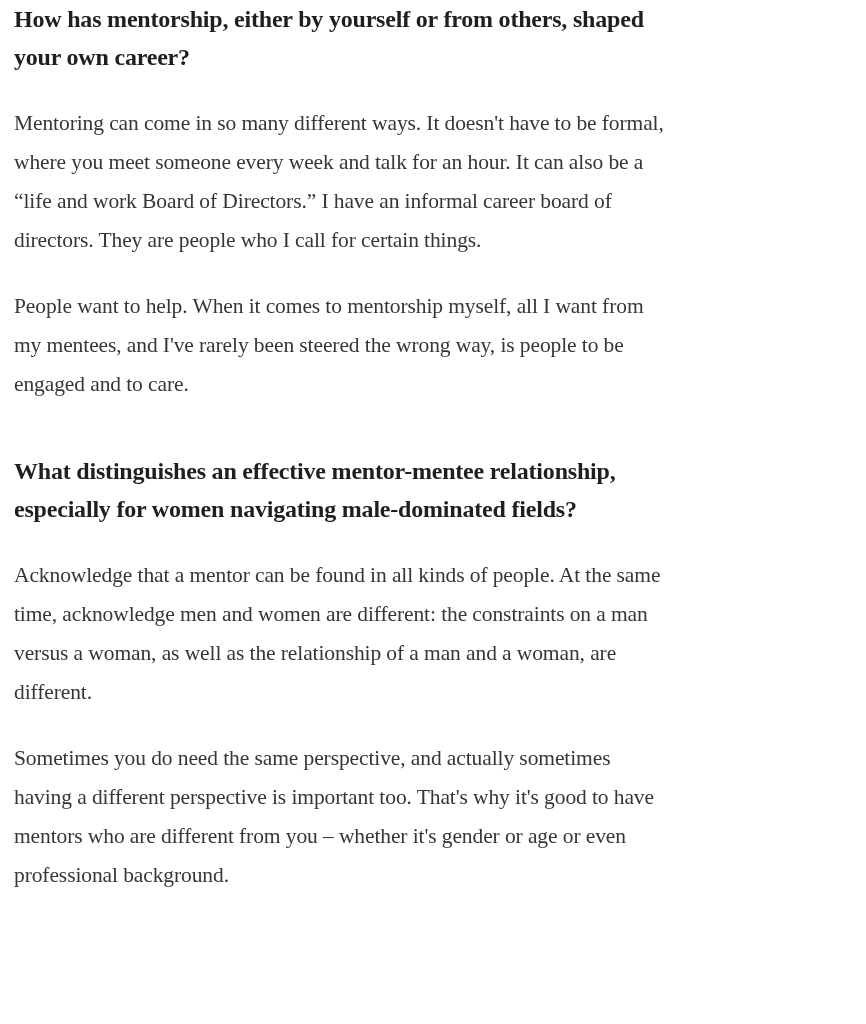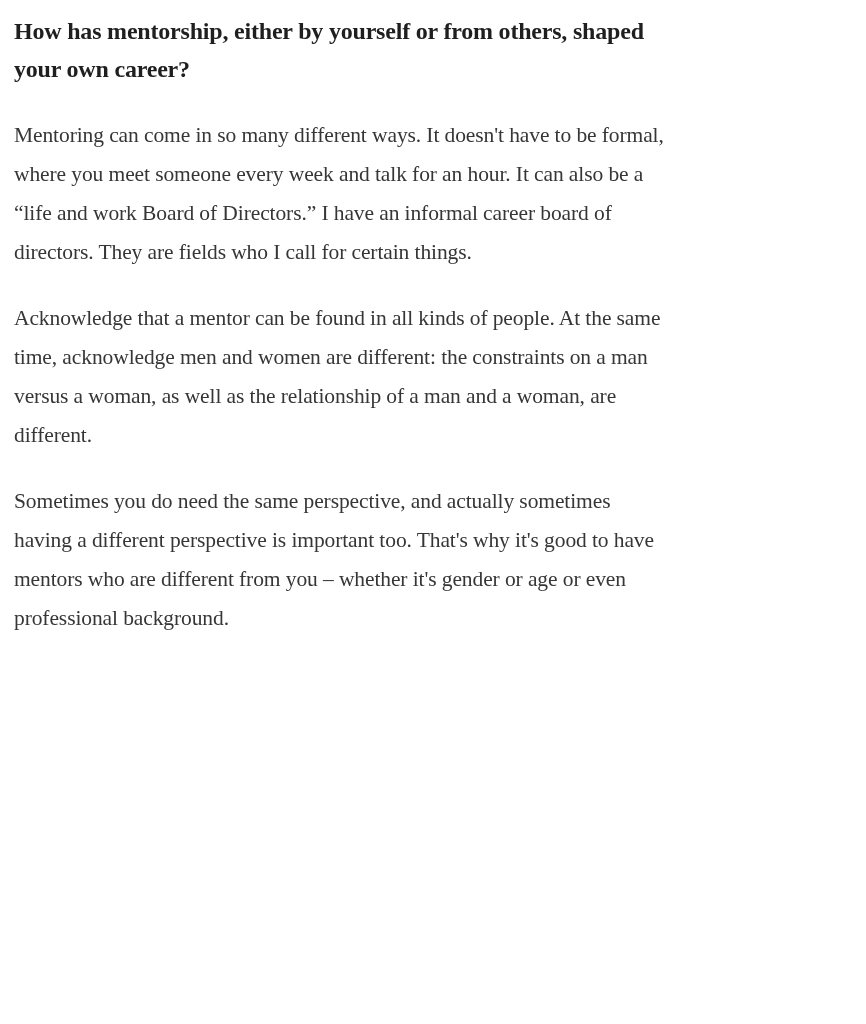--- a/index.html
+++ b/index.html
@@ -9,21 +9,21 @@
     background: #ffffff;
   }
   body {
     width: 866px;
     height: 1024px;
     overflow: hidden;
     font-family: "Liberation Serif", "DejaVu Serif", serif;
   }
   .article {
     width: 698px;
-    padding: 12px 28px 0 14px;
+    padding: 0 28px 0 14px;
     color: #363636;
   }
   .question-heading {
     font-family: "Liberation Serif", "DejaVu Serif", serif;
     font-weight: 700;
     font-size: 24px;
     line-height: 38px;
     color: #1f1f1f;
     letter-spacing: -0.2px;
     margin: 0 0 28px 0;
@@ -39,22 +39,24 @@
     margin: 0 0 27px 0;
   }
 </style>
 </head>
 <body>
 
 <article class="article">
 
   <h2 class="question-heading">How has mentorship, either by yourself or from others, shaped your own career?</h2>
 
-  <p class="answer-paragraph">Mentoring can come in so many different ways. It doesn't have to be formal, where you meet someone every week and talk for an hour. It can also be a “life and work Board of Directors.” I have an informal career board of directors. They are fields who I call for certain things.</p>
+  <p class="answer-paragraph">Mentoring can come in so many different ways. It doesn't have to be formal, where you meet someone every week and talk for an hour. It can also be a “life and work Board of Directors.” I have an informal career board of directors. They are people who I call for certain things.</p>
 
+  <p class="answer-paragraph">People want to help. When it comes to mentorship myself, all I want from my mentees, and I've rarely been steered the wrong way, is people to be engaged and to care.</p>
 
+  <h2 class="question-heading later">What distinguishes an effective mentor-mentee relationship, especially for women navigating male-dominated fields?</h2>
 
 
   <p class="answer-paragraph">Acknowledge that a mentor can be found in all kinds of people. At the same time, acknowledge men and women are different: the constraints on a man versus a woman, as well as the relationship of a man and a woman, are different.</p>
 
   <p class="answer-paragraph">Sometimes you do need the same perspective, and actually sometimes having a different perspective is important too. That's why it's good to have mentors who are different from you – whether it's gender or age or even professional background.</p>
 
 </article>
 
 </body></html>

